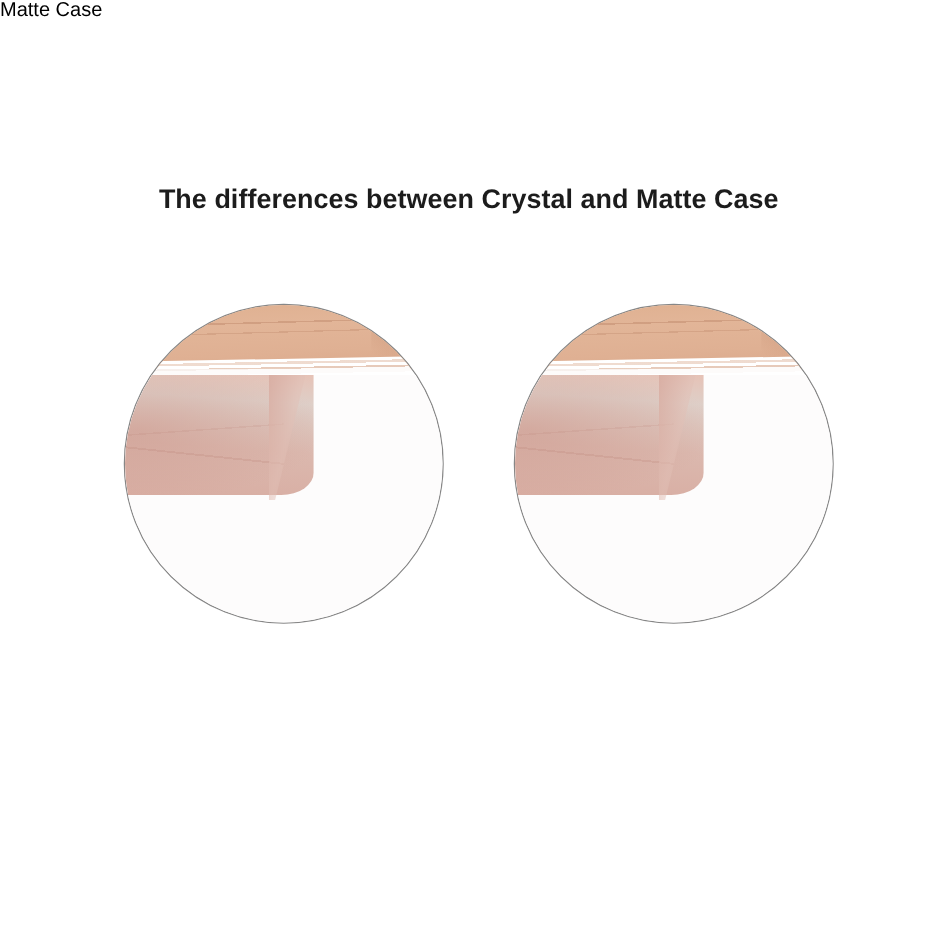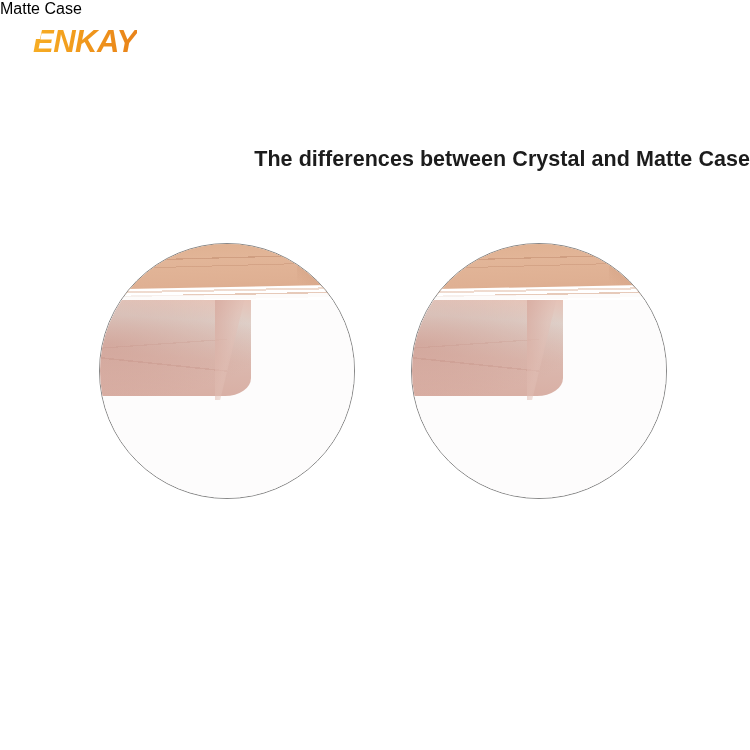--- a/index.html
+++ b/index.html
@@ -48,21 +48,21 @@
     background: #ffffff;
     transform: skewX(-12deg);
   }
 
   
   .headline {
     position: absolute;
     left: 0;
     top: 147px;
     width: 750px;
-    text-align: right;
+    text-align: center;
     font-size: 21.5px;
     font-weight: bold;
     color: #1c1c1c;
     letter-spacing: 0.05px;
   }
 
   
   .compare-row {
     position: absolute;
     left: 0;
@@ -301,21 +301,20 @@
     letter-spacing: 0.1px;
   }
   .cap-crystal { left: 99px; }
   .cap-matte   { left: 411px; }
 </style>
 </head>
 <body>
 
 <div id="page">
 
-  <div class="brand">ENKAY</div>
 
   <div class="headline">The differences between Crystal and Matte Case</div>
 
   <div class="compare-row">
 
     <div class="panel panel-crystal">
       <div class="circle v-crystal">
         <div class="scene">
           <div class="skin-top"></div>
           <div class="case-lip"></div>

